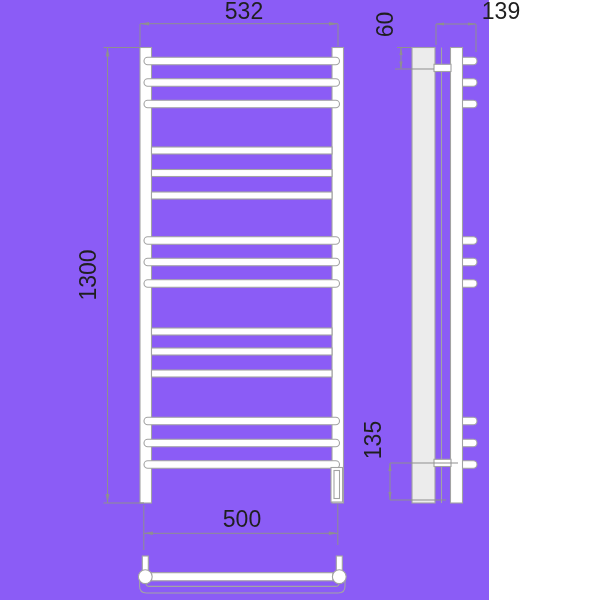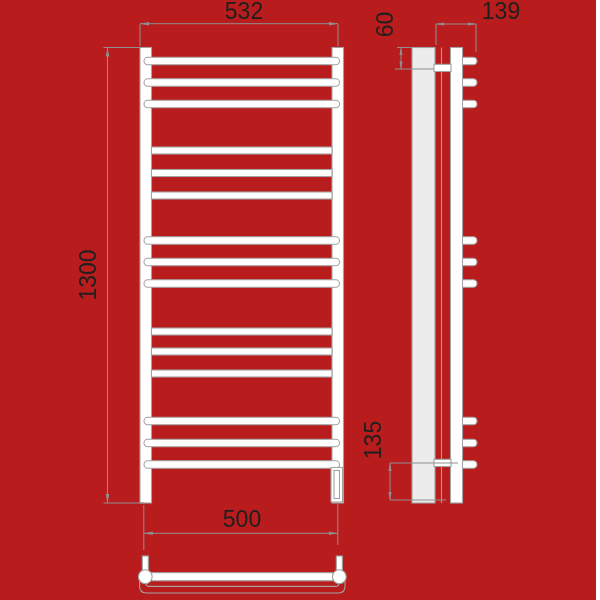--- a/index.html
+++ b/index.html
@@ -2,21 +2,21 @@
 <html style="--line: #a3a3a3; --dim-line: #8f8f8f; --text: #1f1f1f; --wall-fill: #ececec;"><head>
 <meta charset="utf-8">
 <style>
   :root{
     --line:#a3a3a3;
     --dim-line:#8f8f8f;
     --text:#1f1f1f;
     --wall-fill:#ececec;
   }
   html,body{margin:0;padding:0;background:#fff;}
-  .stage{width:596px;height:600px;position:relative;background:#b91c1c;}
+  .stage{width:489px;height:600px;position:relative;background:#8b5cf6;}
   .shape{stroke:var(--line,#a3a3a3);fill:none;stroke-width:1.1;}
   .fill-white{fill:#fff;}
   .wall{fill:var(--wall-fill,#ececec);stroke:var(--line,#a3a3a3);stroke-width:1.1;}
   .dim{stroke:var(--dim-line,#8f8f8f);stroke-width:1;fill:none;}
   .dim-arrow{fill:var(--dim-line,#8f8f8f);stroke:none;}
   .dim-text{fill:var(--text,#1f1f1f);font:23px "Liberation Sans", sans-serif;}
 </style>
 </head>
 <body>
 

